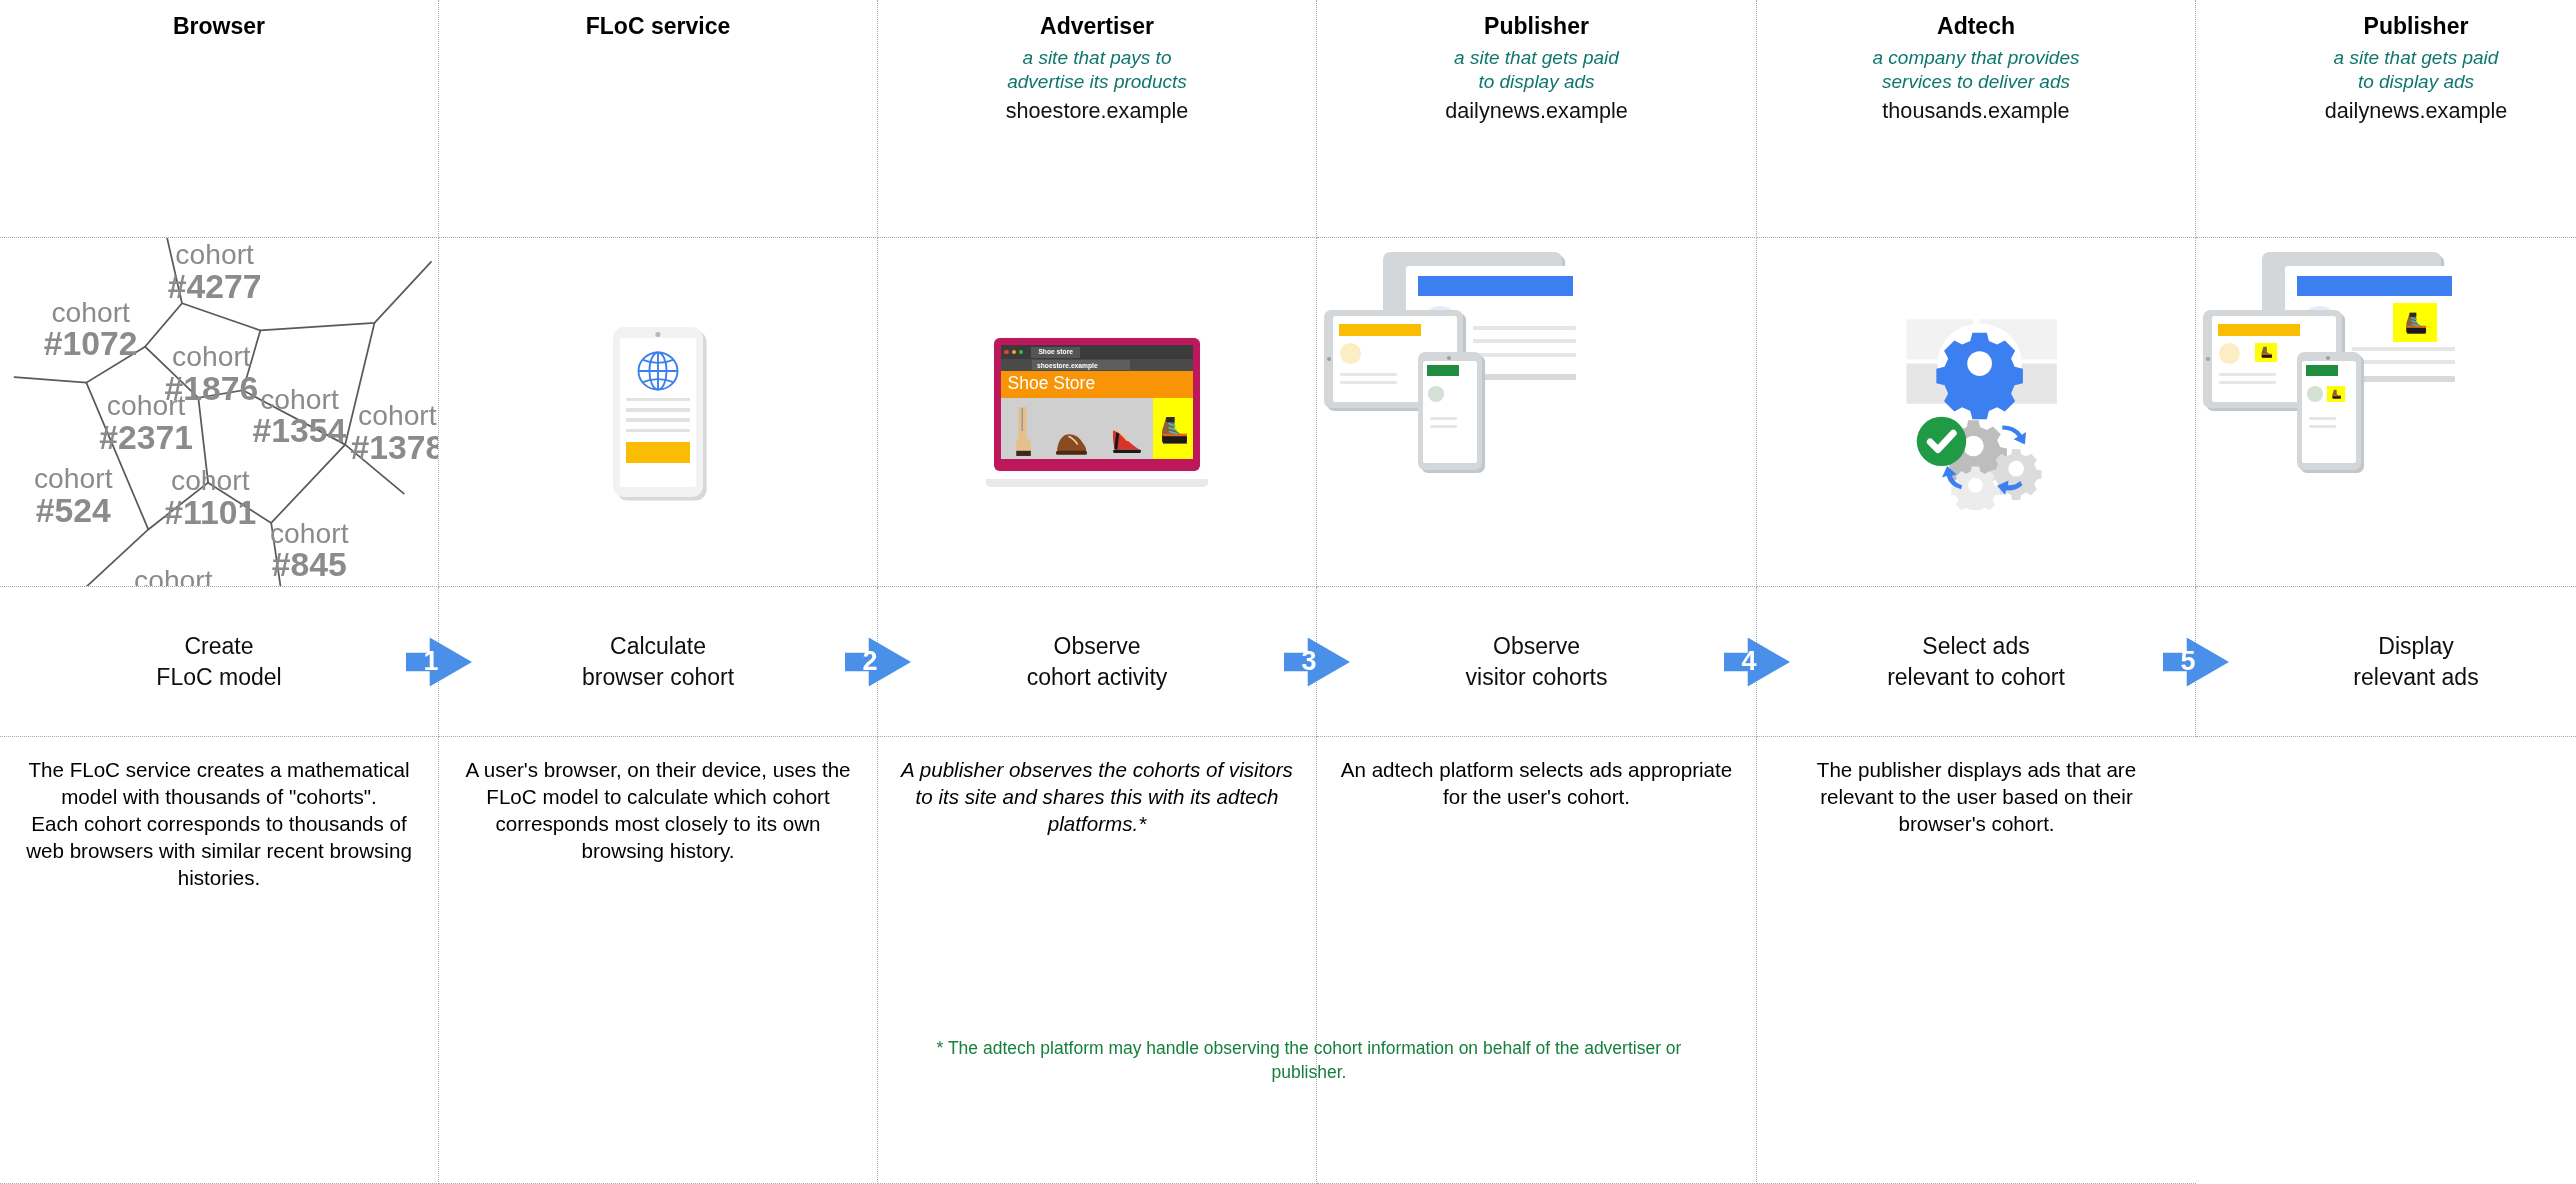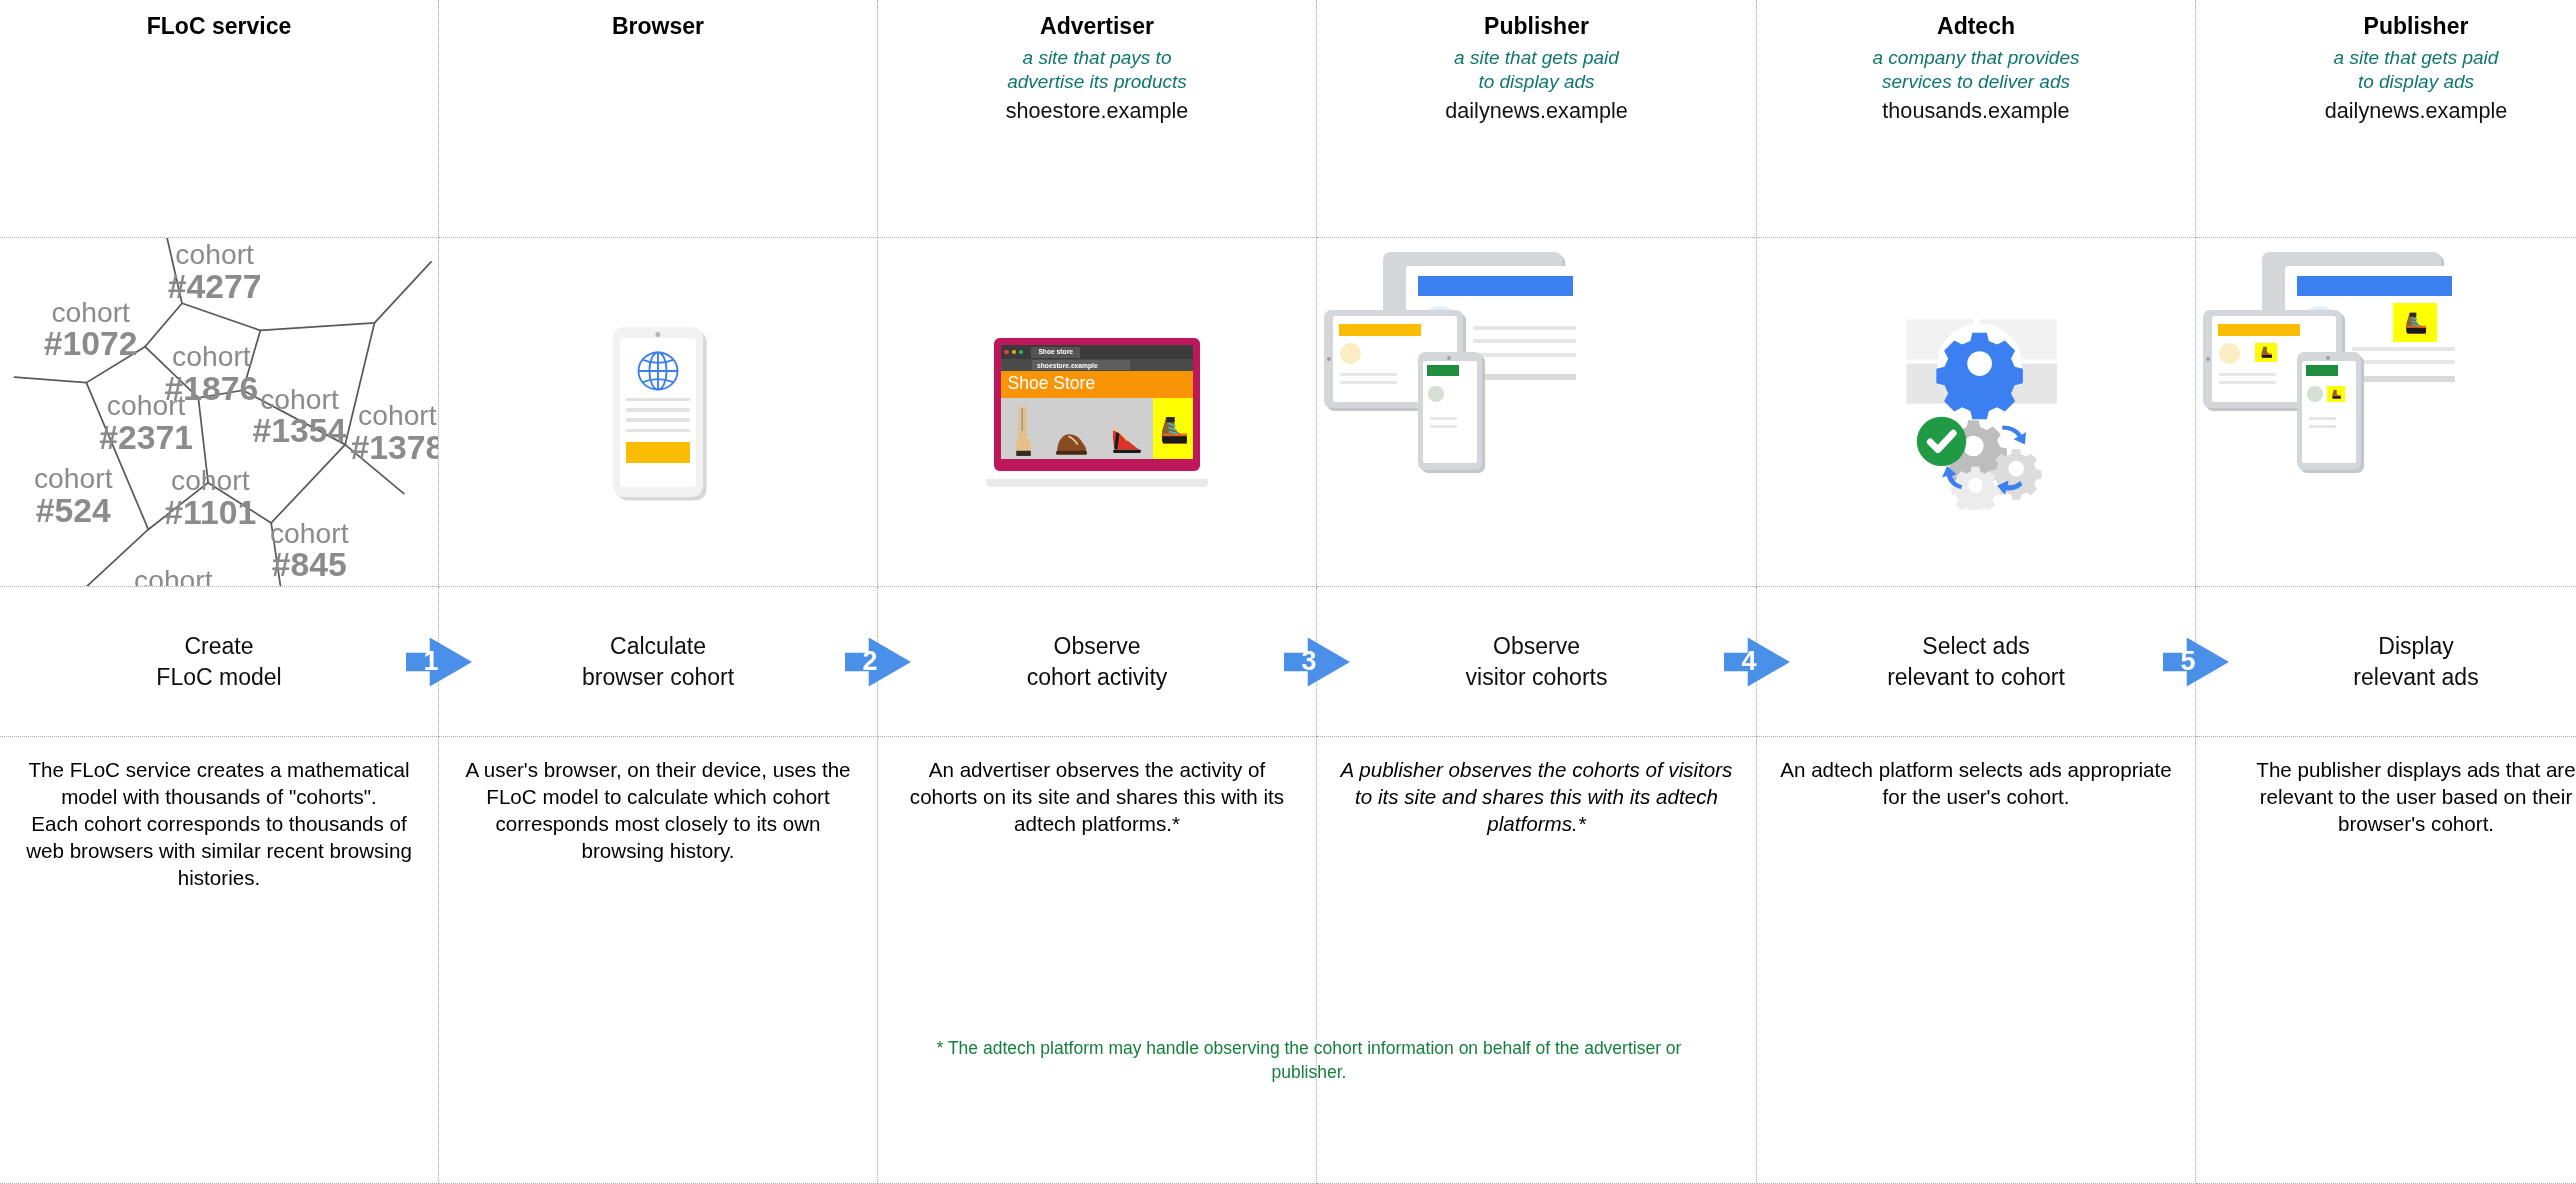--- a/index.html
+++ b/index.html
@@ -156,29 +156,29 @@
     z-index: 9;
   }
 </style>
 </head>
 <body>
 
 <div id="diagram">
 
   <div class="cell row-header">
     <div class="hdr">
-      <div class="hdr-title">FLoC service</div>
+      <div class="hdr-title">Browser</div>
       <div class="hdr-sub" style="white-space: pre-line;"></div>
       <div class="hdr-domain"></div>
     </div>
   </div>
 
   <div class="cell row-header">
     <div class="hdr">
-      <div class="hdr-title">Browser</div>
+      <div class="hdr-title">FLoC service</div>
       <div class="hdr-sub" style="white-space: pre-line;"></div>
       <div class="hdr-domain"></div>
     </div>
   </div>
 
   <div class="cell row-header">
     <div class="hdr">
       <div class="hdr-title">Advertiser</div>
       <div class="hdr-sub" style="white-space: pre-line;">a site that pays to
 advertise its products</div>
@@ -552,23 +552,20 @@
   </div>
 
   <div class="cell row-desc">
     <div class="desc" style="white-space: pre-line;">The FLoC service creates a mathematical model with thousands of "cohorts".
 Each cohort corresponds to thousands of web browsers with similar recent browsing histories.</div>
   </div>
   <div class="cell row-desc">
     <div class="desc" style="white-space: pre-line;">A user's browser, on their device, uses the FLoC model to calculate which cohort corresponds most closely to its own browsing history.</div>
   </div>
   <div class="cell row-desc">
-    <div class="desc" style="white-space: pre-line;">An advertiser observes the activity of cohorts on its site and shares this with its adtech platforms.*</div>
-  </div>
-  <div class="cell row-desc">
     <div class="desc" style="white-space: pre-line; font-style: italic;">A publisher observes the cohorts of visitors to its site and shares this with its adtech platforms.*</div>
   </div>
   <div class="cell row-desc">
     <div class="desc" style="white-space: pre-line;">An adtech platform selects ads appropriate for the user's cohort.</div>
   </div>
   <div class="cell row-desc last-col">
     <div class="desc" style="white-space: pre-line;">The publisher displays ads that are relevant to the user based on their browser's cohort.</div>
   </div>
 
   <div class="footnote">* The adtech platform may handle observing the cohort information on behalf of the advertiser or publisher.</div>

